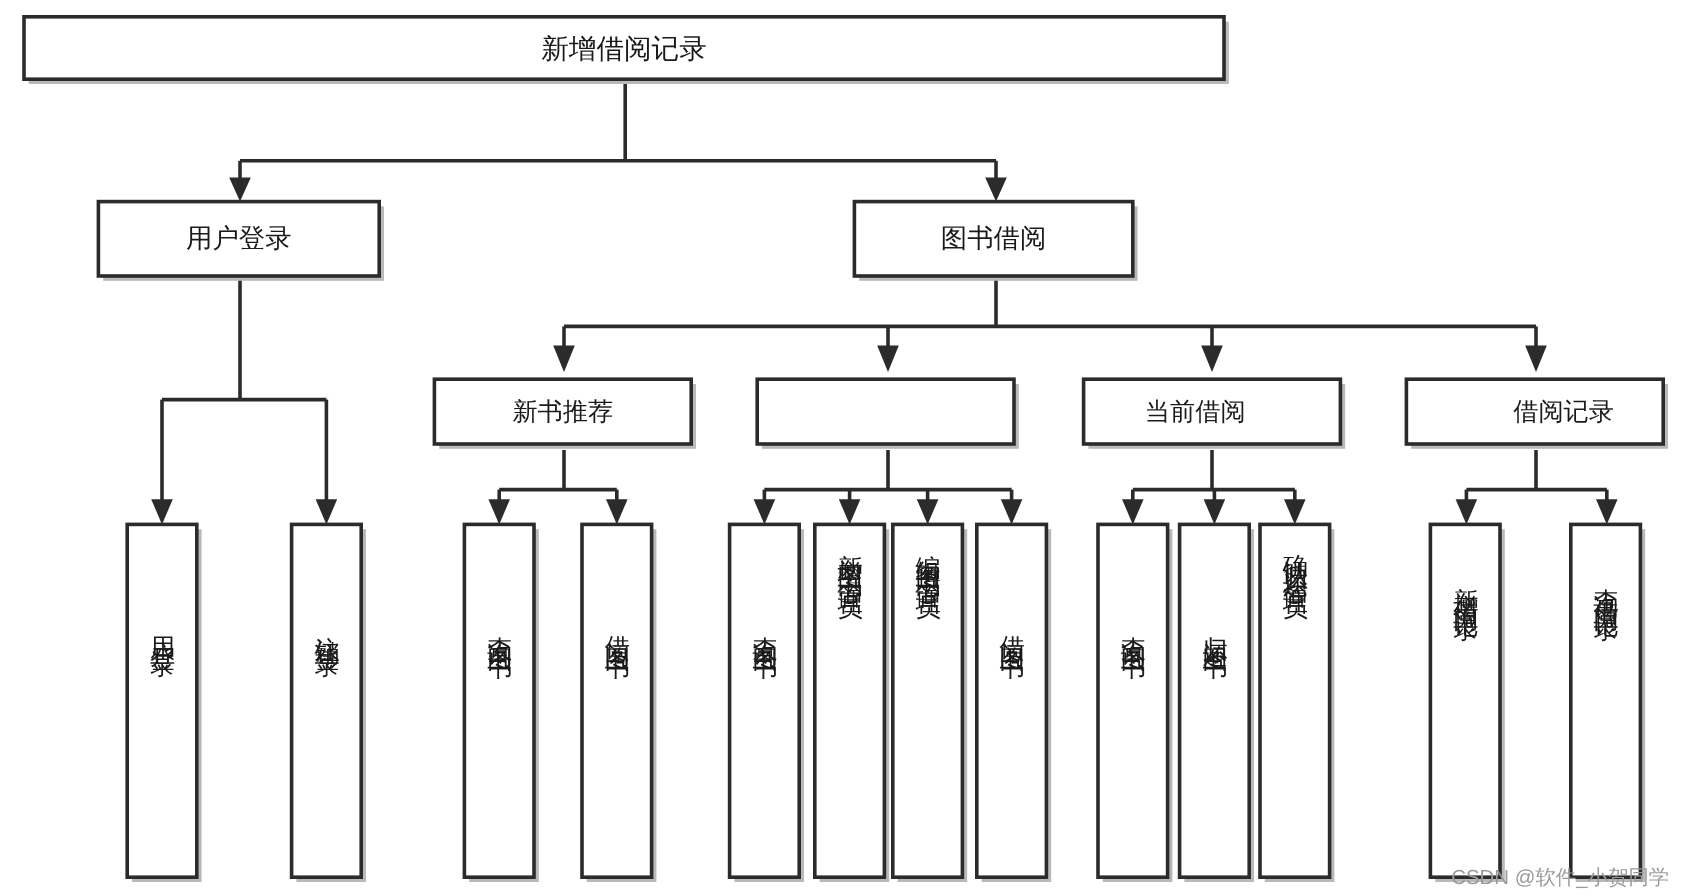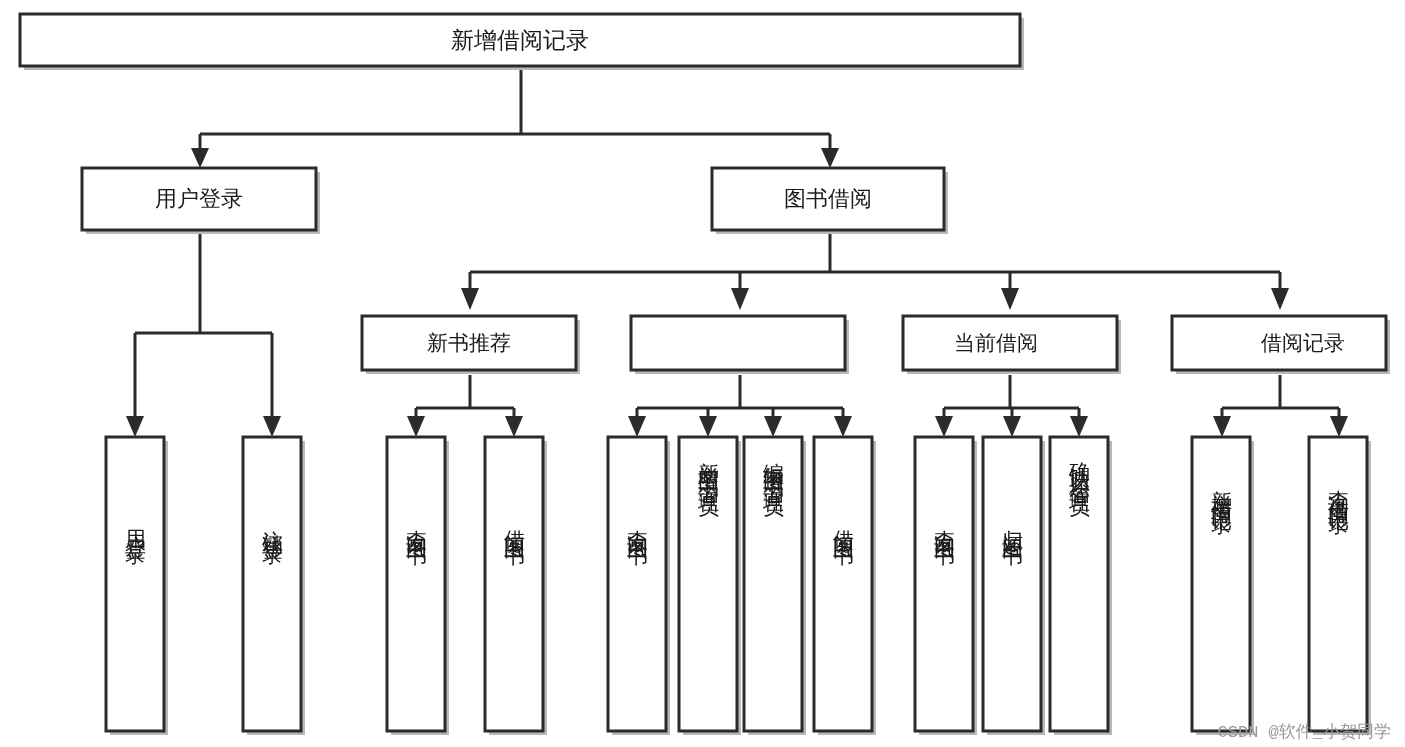--- a/index.html
+++ b/index.html
@@ -41,21 +41,21 @@
     stroke-linecap: butt;
   }
   .arrow-head {
     fill: #2b2b2b;
     stroke: none;
   }
   .watermark {
     position: absolute;
     right: 14px;
     bottom: 4px;
-    font-family: Liberation Mono, monospace;
+    font-family: Liberation Sans, sans-serif;
     font-size: 17px;
     color: #9a9a9a;
     white-space: nowrap;
     pointer-events: none;
   }
   .vlabel-wrap {
     position: absolute;
     display: flex;
     align-items: flex-start;
     justify-content: center;

